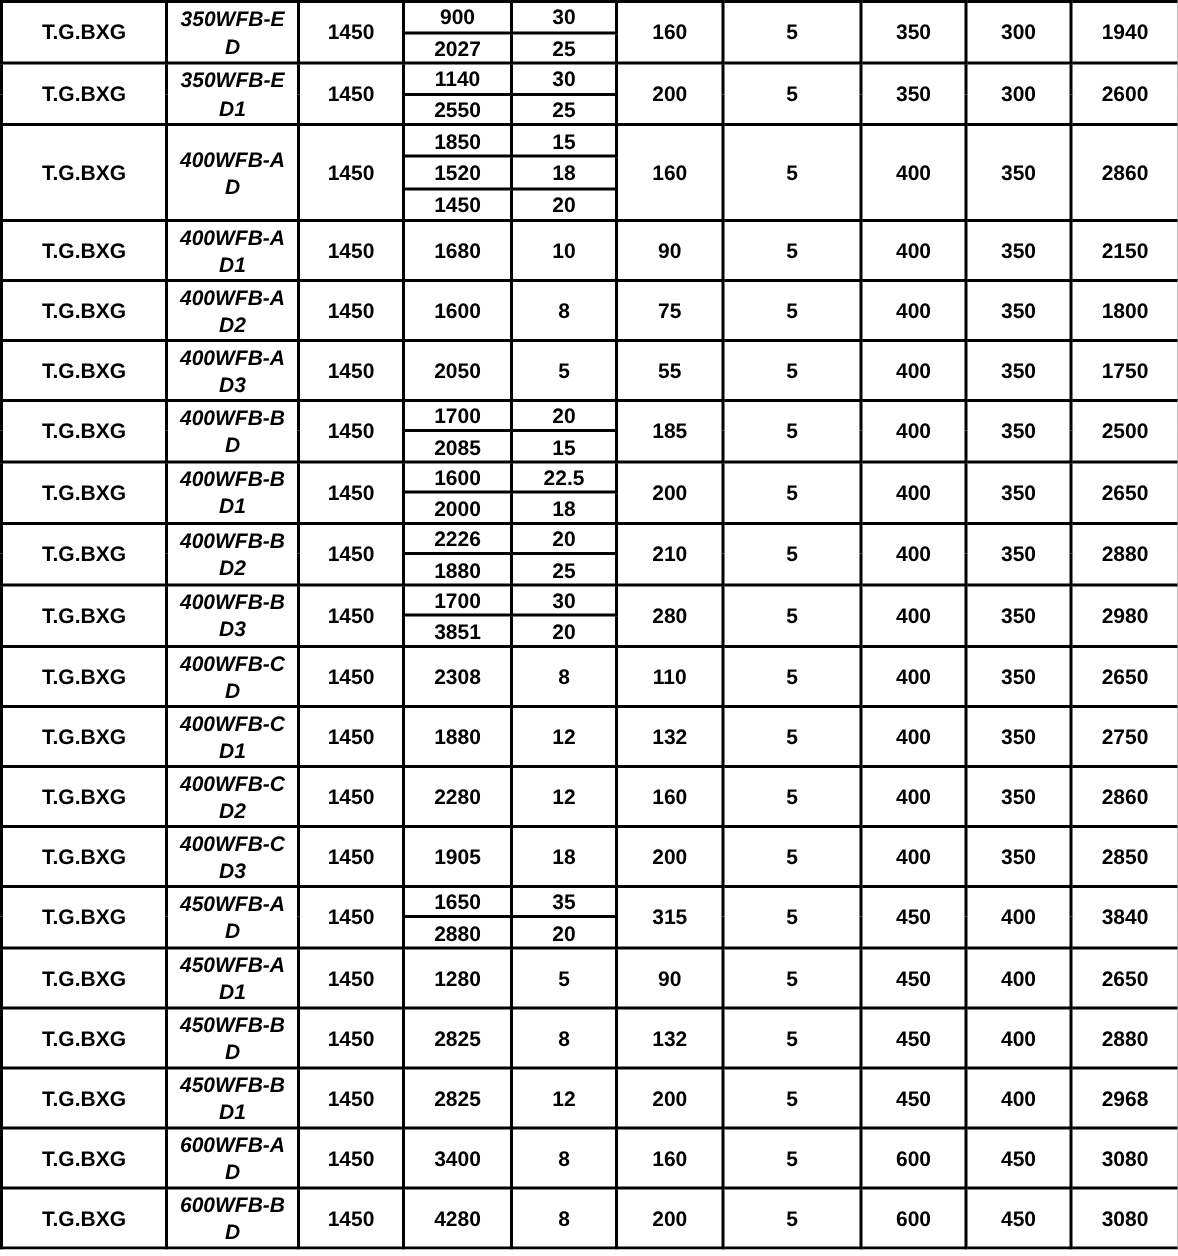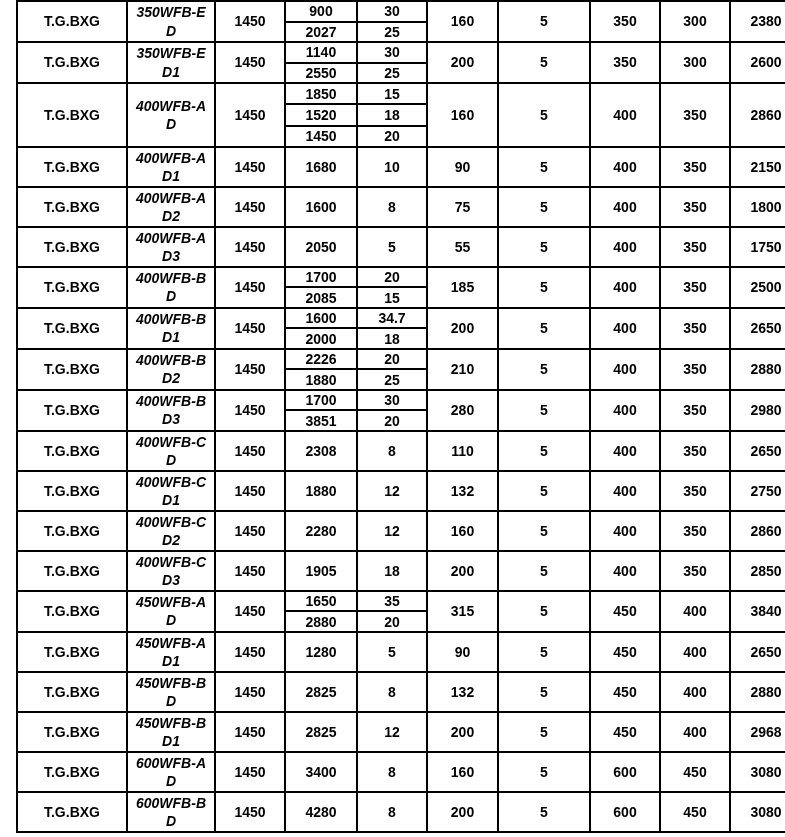--- a/index.html
+++ b/index.html
@@ -2,21 +2,20 @@
 <html><head>
 <meta charset="utf-8">
 <style>
   html, body {
     margin: 0;
     padding: 0;
     background: #ffffff;
   }
   .table-wrap {
     width: 632px;
-    margin-left: 16px;
   }
   table {
     border-collapse: collapse;
     table-layout: fixed;
     width: 785px;
     font-family: "Liberation Sans", sans-serif;
   }
   td {
     border: 2px solid #000000;
     text-align: center;
@@ -56,21 +55,21 @@
         <tr style="height: 20.5px;">
           <td rowspan="2">T.G.BXG</td>
           <td rowspan="2" class="model-cell">350WFB-ED</td>
           <td rowspan="2">1450</td>
           <td>900</td>
           <td>30</td>
           <td rowspan="2">160</td>
           <td rowspan="2">5</td>
           <td rowspan="2">350</td>
           <td rowspan="2">300</td>
-          <td rowspan="2">2380</td>
+          <td rowspan="2">1940</td>
         </tr>
         <tr style="height: 20.5px;">
           <td>2027</td>
           <td>25</td>
         </tr>
         <tr style="height: 20.5px;">
           <td rowspan="2">T.G.BXG</td>
           <td rowspan="2" class="model-cell">350WFB-ED1</td>
           <td rowspan="2">1450</td>
           <td>1140</td>
@@ -155,21 +154,21 @@
         </tr>
         <tr style="height: 20.5px;">
           <td>2085</td>
           <td>15</td>
         </tr>
         <tr style="height: 20.5px;">
           <td rowspan="2">T.G.BXG</td>
           <td rowspan="2" class="model-cell">400WFB-BD1</td>
           <td rowspan="2">1450</td>
           <td>1600</td>
-          <td>34.7</td>
+          <td>22.5</td>
           <td rowspan="2">200</td>
           <td rowspan="2">5</td>
           <td rowspan="2">400</td>
           <td rowspan="2">350</td>
           <td rowspan="2">2650</td>
         </tr>
         <tr style="height: 20.5px;">
           <td>2000</td>
           <td>18</td>
         </tr>

